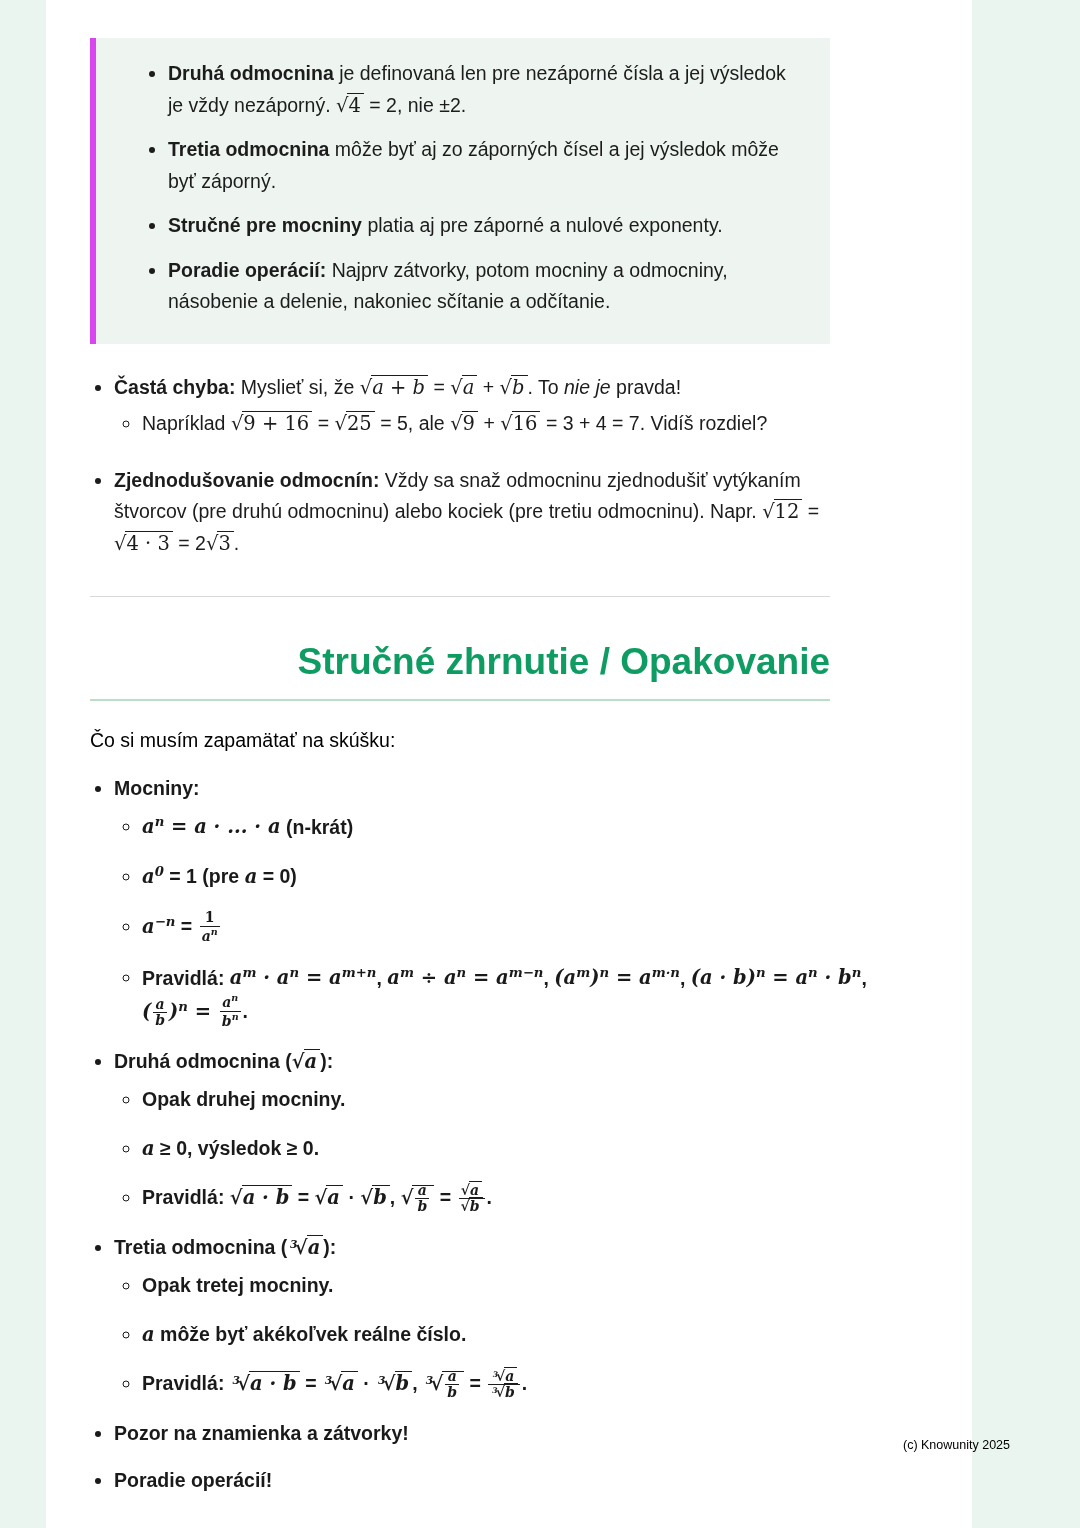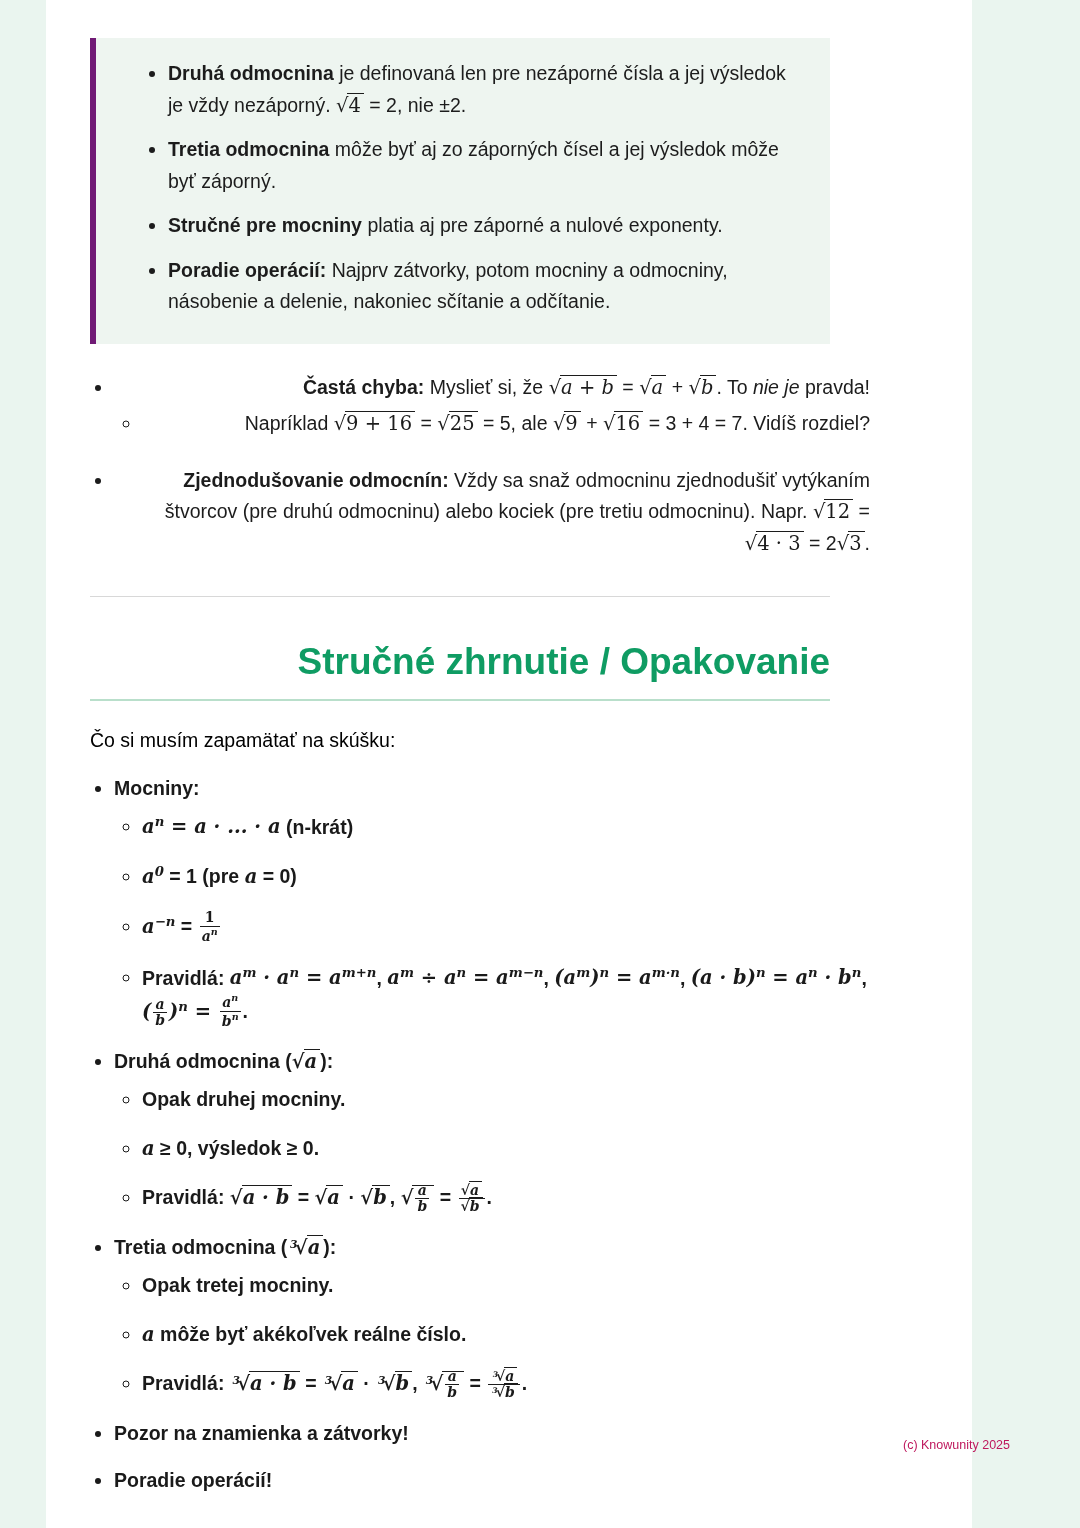--- a/index.html
+++ b/index.html
@@ -44,21 +44,21 @@
   .content {
     position: absolute;
     left: 90px;
     top: 0;
     width: 780px;
   }
 
   
   .callout {
     background: #eef5f0;
-    border-left: 6px solid #701a75;
+    border-left: 6px solid #d946ef;
     padding: 20px 24px 26px 24px;
     margin-top: 38px;
     box-sizing: border-box;
     width: 740px;
   }
   .callout ul {
     margin: 0;
     padding-left: 48px;
     list-style: disc;
   }
@@ -69,21 +69,20 @@
     color: #1c1c1c;
   }
   .callout li:last-child { margin-bottom: 0; }
   b, strong { font-weight: bold; }
 
   
   .main-list {
     margin: 28px 0 0 0;
     padding-left: 24px;
     list-style: disc;
-    text-align: right;
   }
   .main-list > li {
     font-size: 19.5px;
     line-height: 1.62;
     margin-bottom: 22px;
     color: #1c1c1c;
   }
   .sub-list {
     margin: 4px 0 0 0;
     padding-left: 28px;
@@ -185,21 +184,21 @@
     top: -0.55em;
     right: -0.25em;
     font-style: italic;
   }
 
   .footer-note {
     position: absolute;
     right: 70px;
     top: 1438px;
     font-size: 12.5px;
-    color: #be185d;
+    color: #000000;
     margin-left: 24px;
   }
 </style>
 </head>
 <body>
 
 <div class="page">
 
   <div class="margin-left"></div>
   <div class="margin-right"></div>

